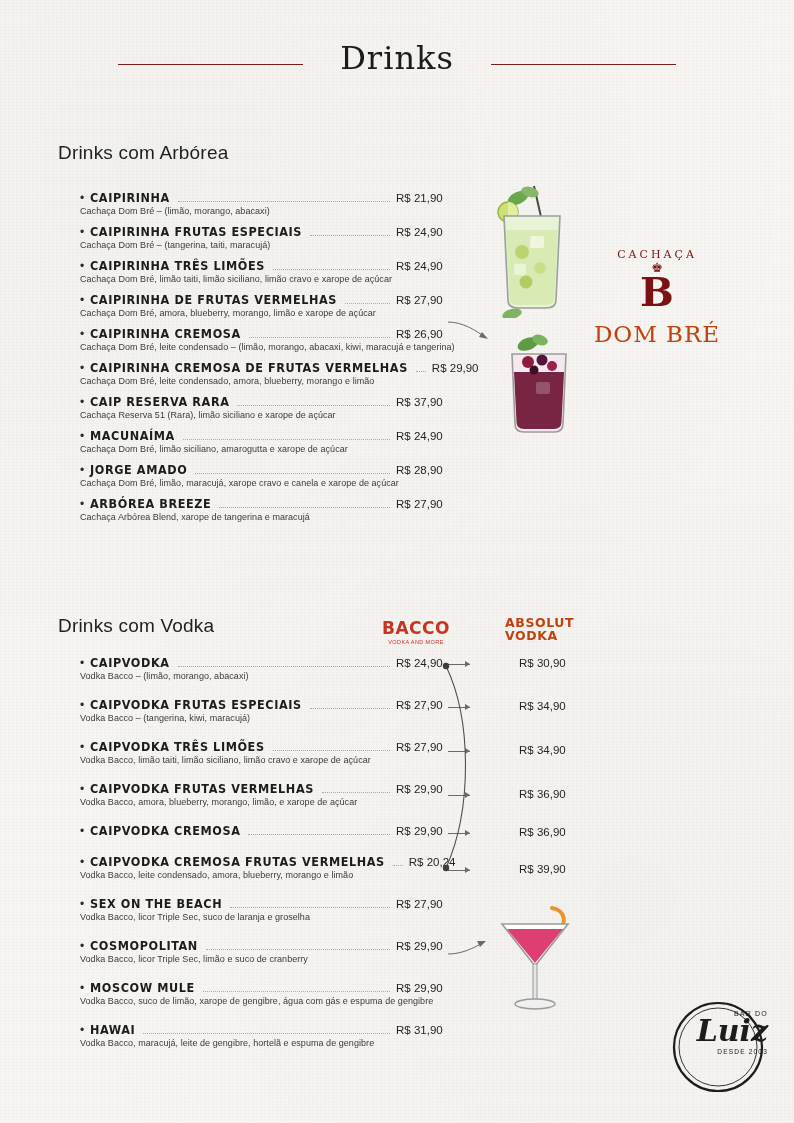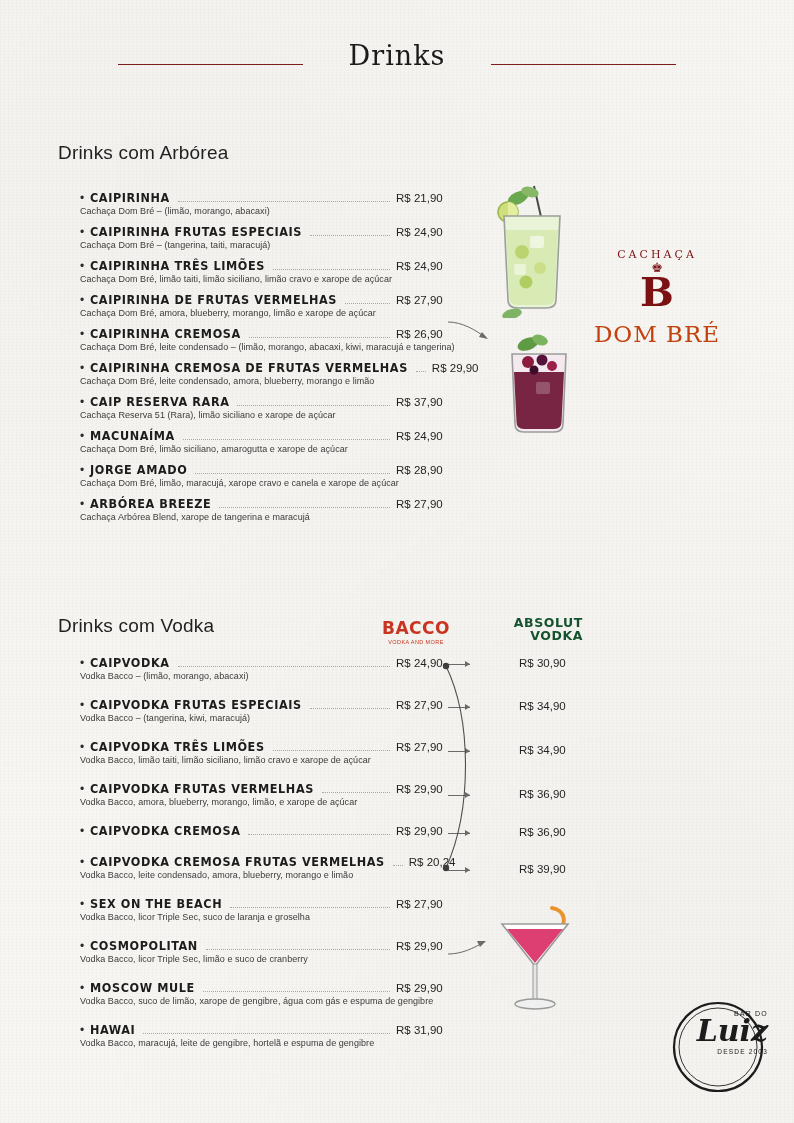--- a/index.html
+++ b/index.html
@@ -30,21 +30,21 @@
   
   .page-title-wrap {
     position: absolute;
     top: 42px;
     left: 0;
     width: 794px;
     text-align: center;
   }
   .page-title {
     font-family: "DejaVu Serif", serif;
-    font-size: 27px;
+    font-size: 32px;
     letter-spacing: 1px;
     color: #1b1b1b;
     display: inline-block;
     line-height: 1;
   }
   .title-rule {
     position: absolute;
     top: 64px;
     height: 1px;
     background: #7c1c1c;
@@ -168,26 +168,26 @@
     font-family: "Liberation Sans", sans-serif;
     font-size: 5.5px;
     color: #c8341f;
     letter-spacing: .4px;
     margin-top: 2px;
   }
   .brand-absolut {
     position: absolute;
     top: 616px;
     left: 505px;
-    text-align: right;
+    text-align: left;
     width: 78px;
     font-family: "DejaVu Sans", sans-serif;
     font-weight: 700;
     font-size: 12.5px;
-    color: #14532d;
+    color: #c2410c;
     line-height: 1.05;
     letter-spacing: .6px;
   }
 
   
   .illu {
     position: absolute;
   }
   
   #illu-caipirinha { top: 168px; left: 472px; width: 120px; height: 150px; }

